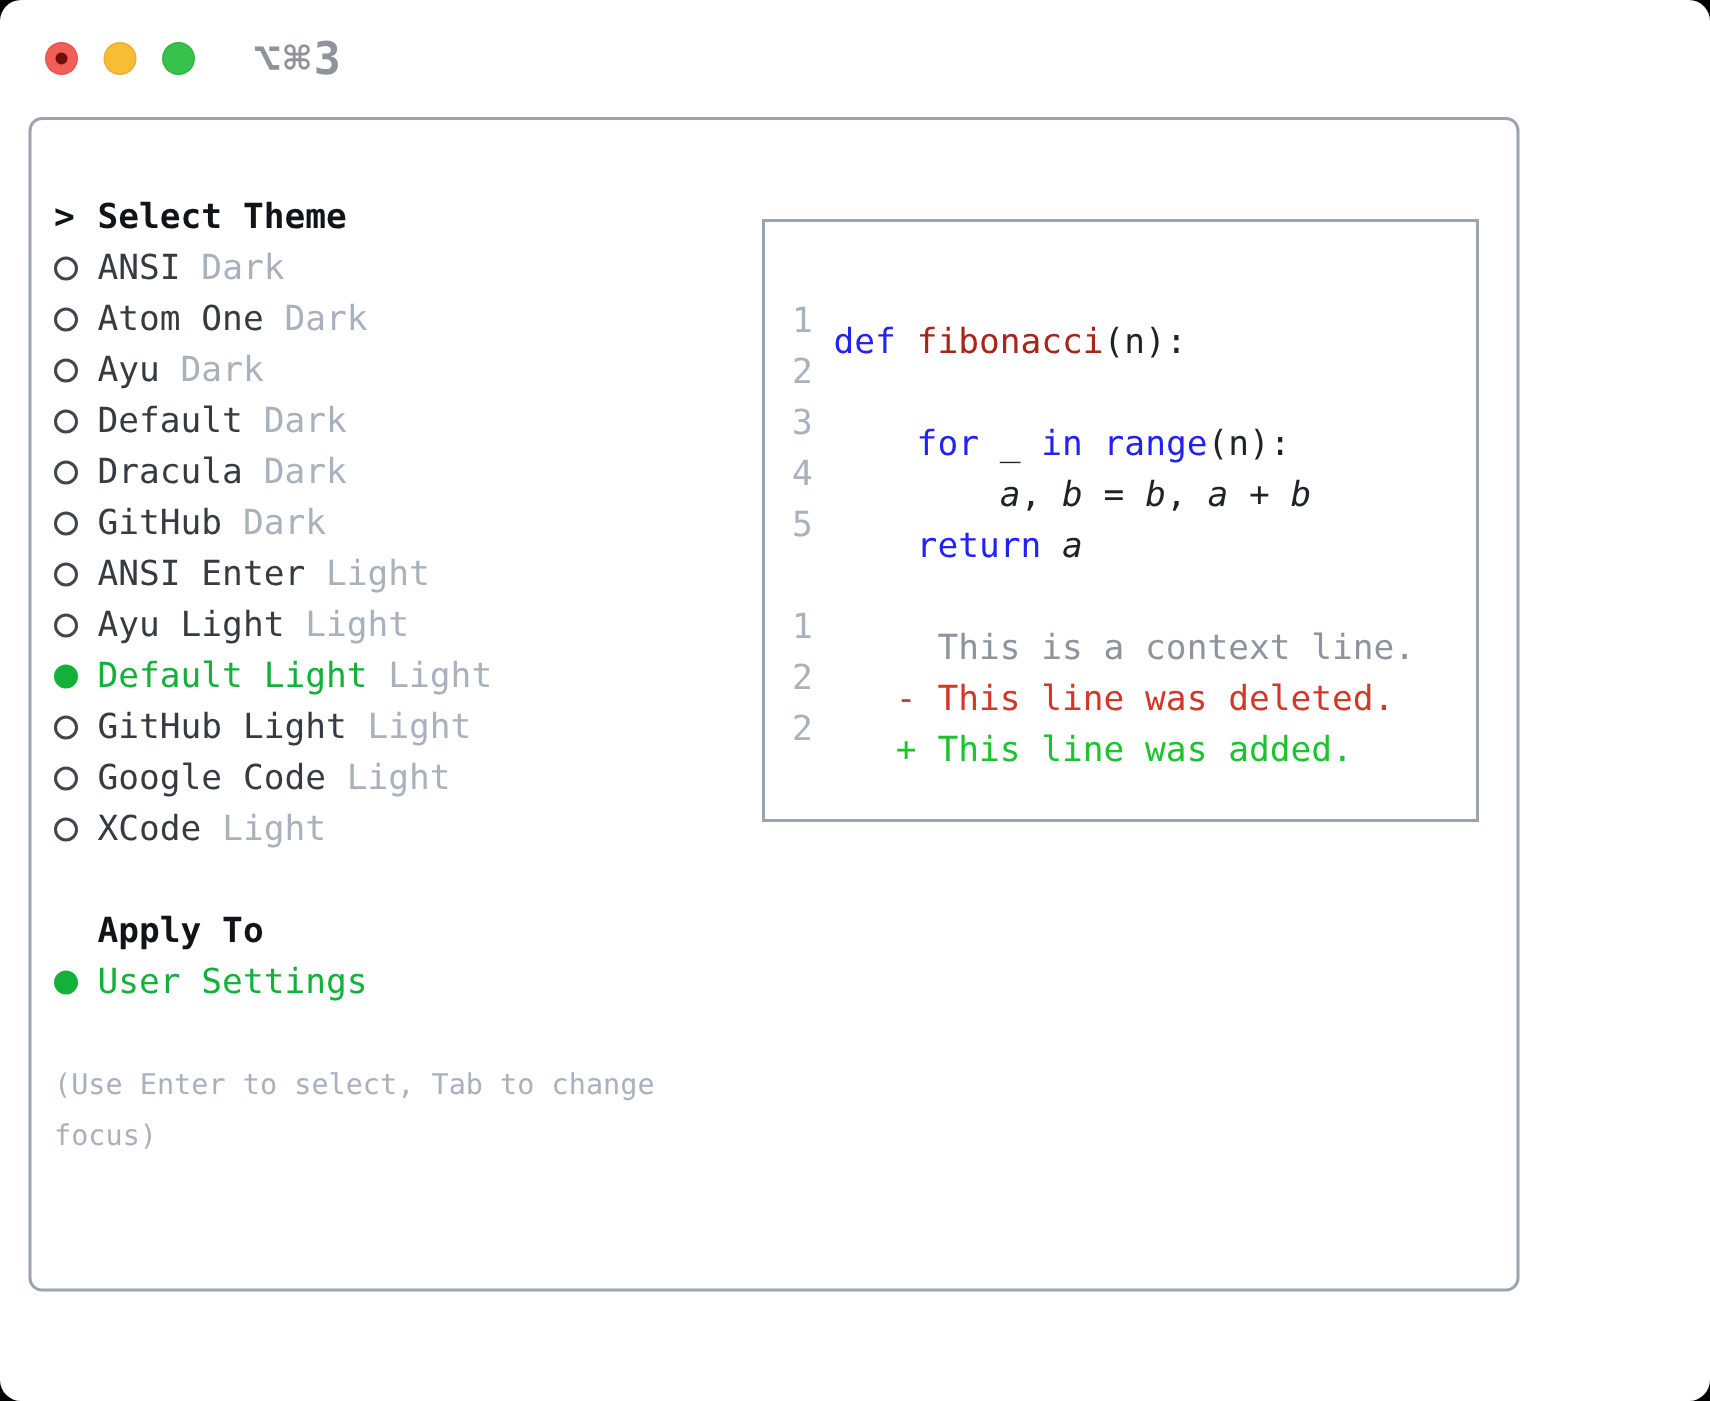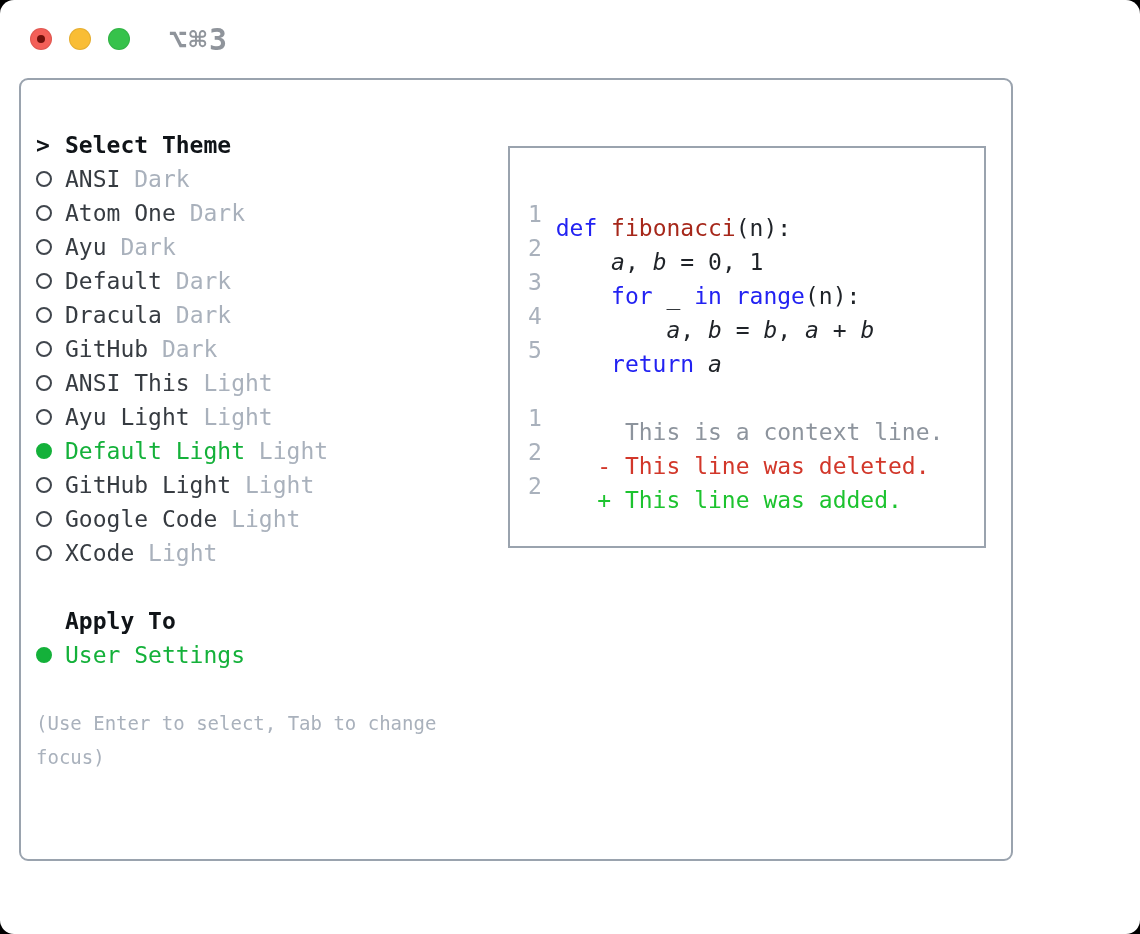--- a/index.html
+++ b/index.html
@@ -128,21 +128,21 @@
         <span class="hdr">Select Theme</span>
       </div>
 
       <div id="theme-items">
           <div class="row"><span class="cell-icon"><span class="radio"></span></span><span class="name">ANSI</span><span class="variant"> Dark</span></div>
           <div class="row"><span class="cell-icon"><span class="radio"></span></span><span class="name">Atom One</span><span class="variant"> Dark</span></div>
           <div class="row"><span class="cell-icon"><span class="radio"></span></span><span class="name">Ayu</span><span class="variant"> Dark</span></div>
           <div class="row"><span class="cell-icon"><span class="radio"></span></span><span class="name">Default</span><span class="variant"> Dark</span></div>
           <div class="row"><span class="cell-icon"><span class="radio"></span></span><span class="name">Dracula</span><span class="variant"> Dark</span></div>
           <div class="row"><span class="cell-icon"><span class="radio"></span></span><span class="name">GitHub</span><span class="variant"> Dark</span></div>
-          <div class="row"><span class="cell-icon"><span class="radio"></span></span><span class="name">ANSI This</span><span class="variant"> Light</span></div>
+          <div class="row"><span class="cell-icon"><span class="radio"></span></span><span class="name">ANSI Enter</span><span class="variant"> Light</span></div>
           <div class="row"><span class="cell-icon"><span class="radio"></span></span><span class="name">Ayu Light</span><span class="variant"> Light</span></div>
           <div class="row selected"><span class="cell-icon"><span class="radio on"></span></span><span class="name">Default Light</span><span class="variant"> Light</span></div>
           <div class="row"><span class="cell-icon"><span class="radio"></span></span><span class="name">GitHub Light</span><span class="variant"> Light</span></div>
           <div class="row"><span class="cell-icon"><span class="radio"></span></span><span class="name">Google Code</span><span class="variant"> Light</span></div>
           <div class="row"><span class="cell-icon"><span class="radio"></span></span><span class="name">XCode</span><span class="variant"> Light</span></div>
         </div>
 
       <div class="spacer"></div>
 
       <div class="row">
@@ -155,21 +155,21 @@
         </div>
 
       <div class="spacer"></div>
 
       <div class="hint">(Use Enter to select, Tab to change focus)</div>
     </div>
 
     <div class="right-col">
       <div class="preview-box" id="preview-box">
           <div class="pline"><span class="lnum">1</span><span class="lcontent"><span class="c-kw">def</span><span class="c-pl"> </span><span class="c-fn">fibonacci</span><span class="c-pl">(n):</span></span></div>
-          <div class="pline"><span class="lnum">2</span><span class="lcontent"><span class="c-pl">    </span><span class="c-var">a</span><span class="c-pl">, </span><span class="c-var">b</span><span class="c-pl"> = 0, 1</span></span></div>
+          <div class="pline"><span class="lnum">2</span></div>
           <div class="pline"><span class="lnum">3</span><span class="lcontent"><span class="c-pl">    </span><span class="c-kw">for</span><span class="c-pl"> _ </span><span class="c-kw">in</span><span class="c-pl"> </span><span class="c-kw">range</span><span class="c-pl">(n):</span></span></div>
           <div class="pline"><span class="lnum">4</span><span class="lcontent"><span class="c-pl">        </span><span class="c-var">a</span><span class="c-pl">, </span><span class="c-var">b</span><span class="c-pl"> = </span><span class="c-var">b</span><span class="c-pl">, </span><span class="c-var">a</span><span class="c-pl"> + </span><span class="c-var">b</span></span></div>
           <div class="pline"><span class="lnum">5</span><span class="lcontent"><span class="c-pl">    </span><span class="c-kw">return</span><span class="c-pl"> </span><span class="c-var">a</span></span></div>
           <div class="pline"><span class="lnum"></span><span class="lcontent"></span></div>
           <div class="pline"><span class="lnum">1</span><span class="lcontent"><span class="c-ctx">     This is a context line.</span></span></div>
           <div class="pline"><span class="lnum">2</span><span class="lcontent"><span class="c-del">   - This line was deleted.</span></span></div>
           <div class="pline"><span class="lnum">2</span><span class="lcontent"><span class="c-add">   + This line was added.</span></span></div>
         </div>
     </div>
 

